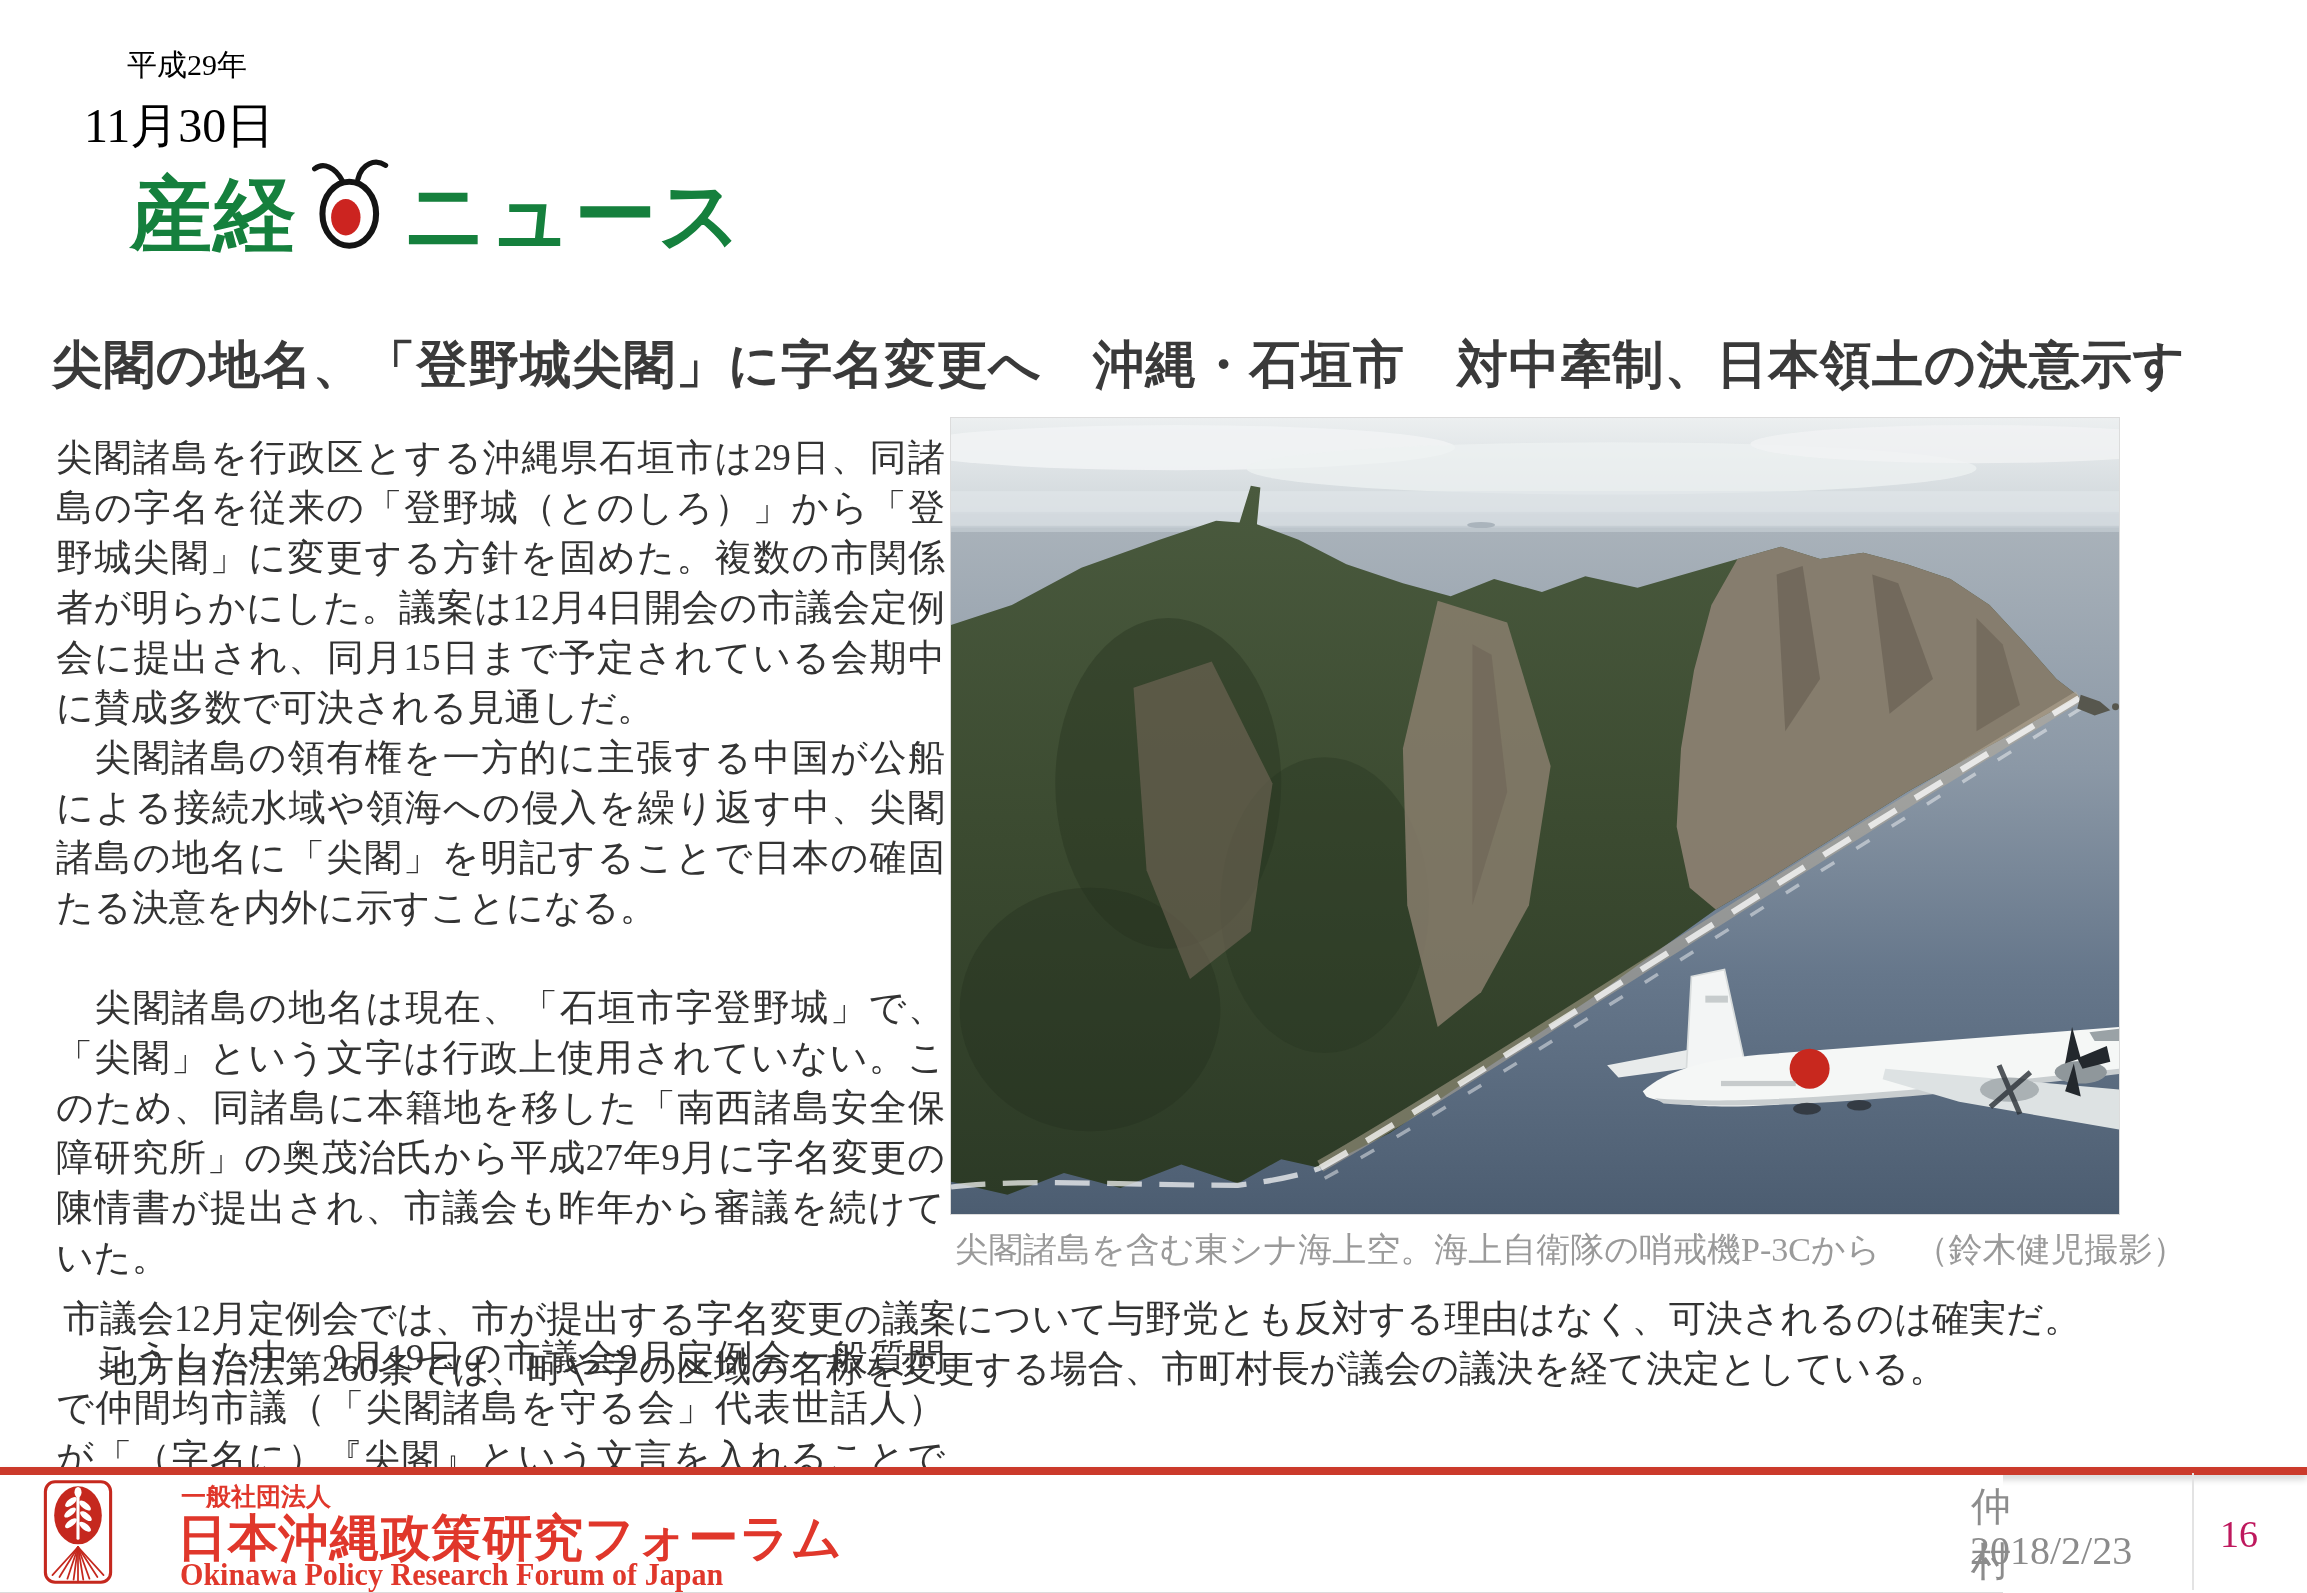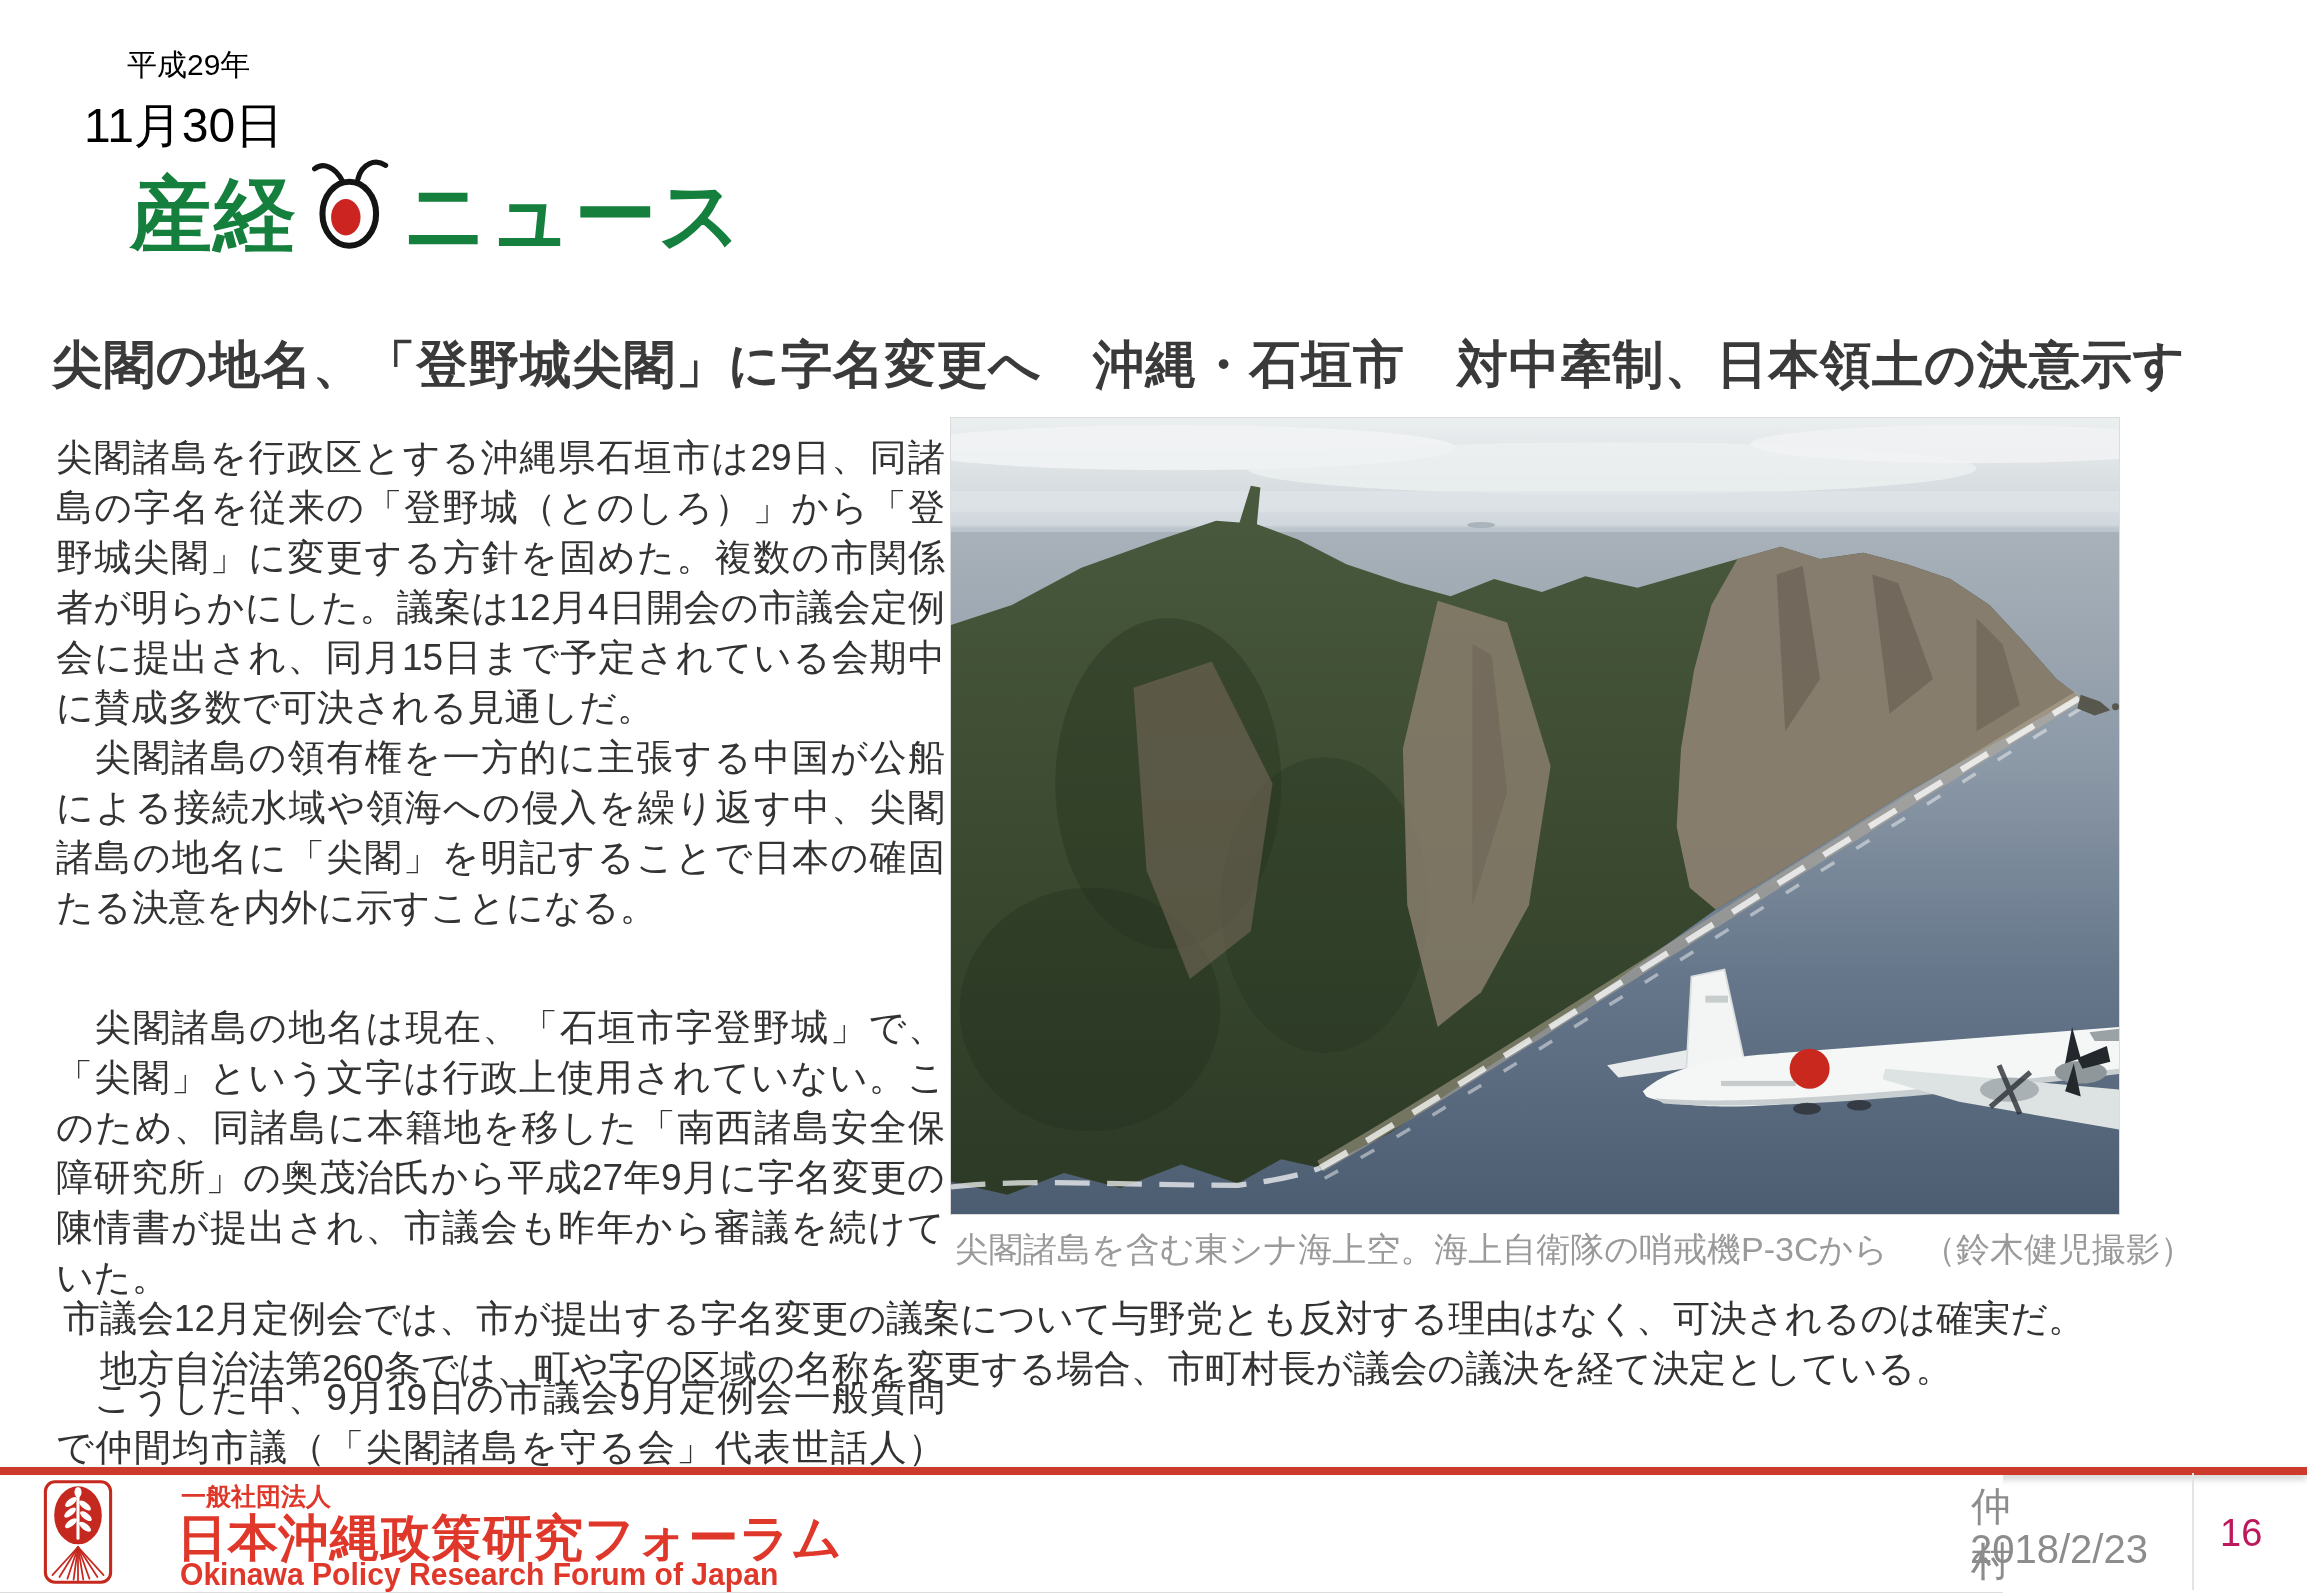--- a/index.html
+++ b/index.html
@@ -1,33 +1,33 @@
 <!DOCTYPE html>
 <html style="font-size:14px"><head>
 <meta charset="utf-8">
 <style>
   html,body{margin:0;padding:0;background:#fff;}
   .slide{
     position:relative;width:2307px;height:1594px;background:#ffffff;overflow:hidden;
-    font-family:Liberation Sans, sans-serif;color:#333;
+    font-family:Liberation Serif, serif;color:#333;
   }
   
   .era-year{position:absolute;left:127px;top:45px;font-size:30px;color:#000;}
   .pub-date{position:absolute;left:84px;top:94px;font-size:48px;color:#000;}
   .sankei-logo{position:absolute;left:130px;top:158px;display:flex;align-items:center;
     font-size:82px;font-weight:900;color:#15803d;letter-spacing:1.7px;line-height:1;}
   .sankei-logo .mascot{margin:0 7px 5.2px 8.7px;}
   
   .headline{position:absolute;left:52px;top:331px;font-size:51px;font-weight:bold;
     color:#3a3a3a;white-space:nowrap;letter-spacing:0.9px;}
   
   .article{position:absolute;left:56px;top:433px;width:889px;font-size:37px;
     line-height:50px;color:#333;text-align:justify;text-justify:inter-ideograph;}
   .article p{margin:0;}
-  .article p.gap{margin-top:70px;}
+  .article p.gap{margin-top:50px;}
   .closing{position:absolute;left:63px;top:1294px;width:2192px;font-size:37px;
     line-height:50px;color:#333;}
   .closing p{margin:0;}
   
   .photo-figure{position:absolute;left:950px;top:417px;width:1170px;height:798px;
     border:1.7px solid #dcdcdc;box-sizing:border-box;background:#9aa5af;}
   .photo-figure svg{display:block;width:100%;height:100%;}
   .photo-caption{position:absolute;left:955px;top:1227px;font-size:34px;color:#9a9a9a;}
   
   .footer-rule{position:absolute;left:0;top:1467px;width:2307px;height:7.8px;

